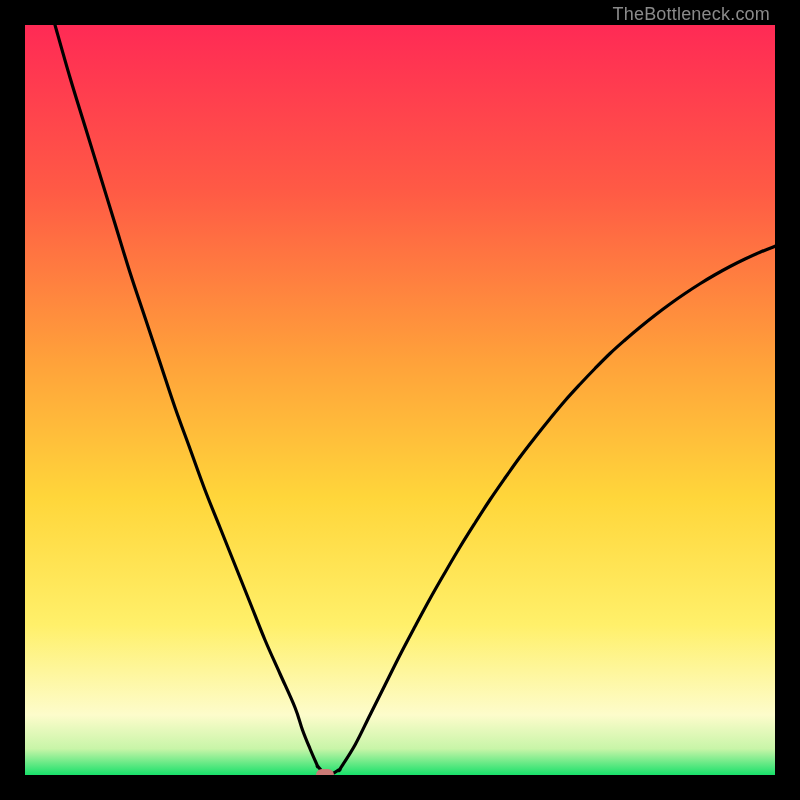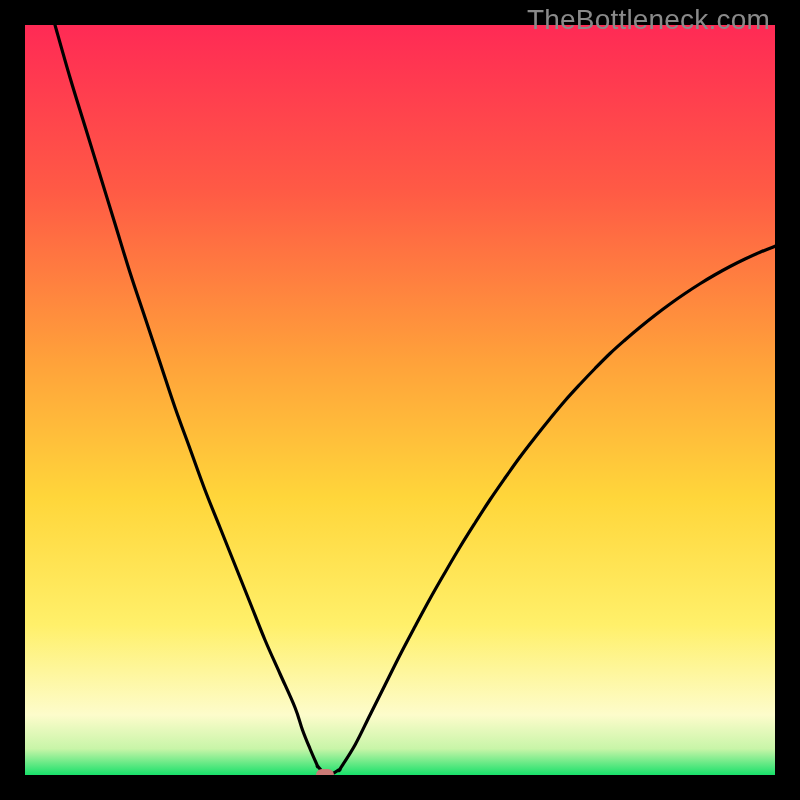--- a/index.html
+++ b/index.html
@@ -38,21 +38,21 @@
     left: 0;
     top: 0;
     width: 750px;
     height: 750px;
   }
   .watermark {
     position: absolute;
     top: 4px;
     right: 30px;
     font-family: Arial, Helvetica, sans-serif;
-    font-size: 28px;
+    font-size: 18px;
     color: #8a8a8a;
     font-weight: 500;
     letter-spacing: 0.2px;
   }
   .marker {
     position: absolute;
     width: 18px;
     height: 12px;
     border-radius: 6px;
     background: #cb7a76;

